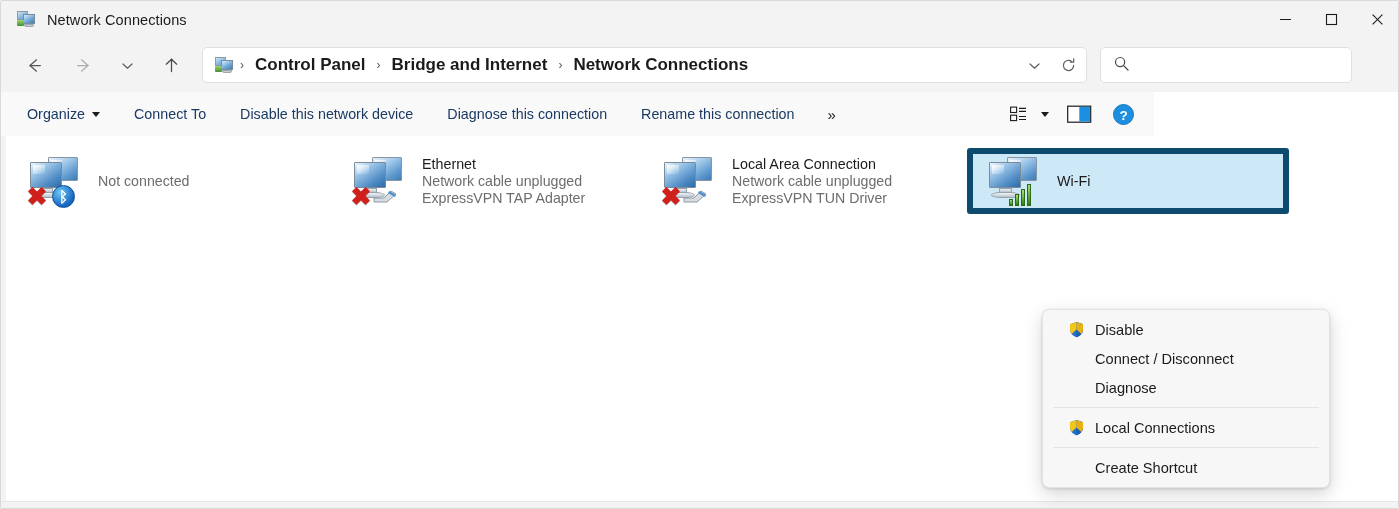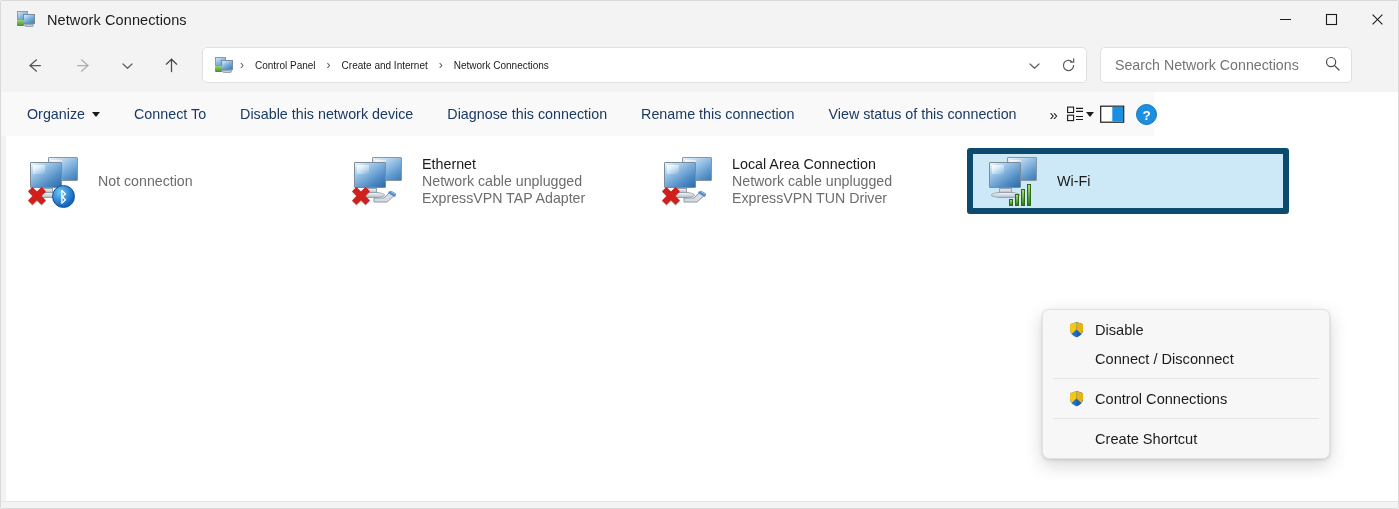--- a/index.html
+++ b/index.html
@@ -127,26 +127,27 @@
     height: 36px;
     background: #ffffff;
     border: 1px solid #e0e0e0;
     border-radius: 5px;
     display: flex;
     align-items: center;
     box-sizing: border-box;
     padding: 0 0 0 12px;
   }
   .crumb {
-    font-size: 10px;
+    font-size: 17px;
     color: #1b1b1b;
     padding: 4px 6px;
     border-radius: 3px;
     white-space: nowrap;
     cursor: default;
+    font-weight: bold;
   }
   .crumb-sep {
     color: #585858;
     font-size: 12px;
     padding: 0 5px;
     user-select: none;
   }
   #crumb-spacer { flex: 1; }
   .addr-btn {
     width: 32px; height: 32px;
@@ -514,58 +515,56 @@
     <div id="breadcrumbbar">
       <span class="netmini">
         <span class="mon-back"></span>
         <span class="mon-front"></span>
         <span class="mon-base"></span>
         <span class="grn"></span>
       </span>
       <span class="crumb-sep">›</span>
       <span class="crumb">Control Panel</span>
       <span class="crumb-sep">›</span>
-      <span class="crumb">Create and Internet</span>
+      <span class="crumb">Bridge and Internet</span>
       <span class="crumb-sep">›</span>
       <span class="crumb">Network Connections</span>
       <span id="crumb-spacer"></span>
       <span class="addr-btn">
         <svg width="15" height="15" viewBox="0 0 15 15">
           <path d="M3 6 L7.5 10.2 L12 6" fill="none" stroke="#5d5d5d" stroke-width="1.2" stroke-linecap="round" stroke-linejoin="round"></path>
         </svg>
       </span>
       <span class="addr-btn">
         <svg width="17" height="17" viewBox="0 0 17 17">
           <path d="M13.6 8.5 A5.1 5.1 0 1 1 11.6 4.4" fill="none" stroke="#5d5d5d" stroke-width="1.25" stroke-linecap="round"></path>
           <path d="M13.7 1.9 L13.7 5.1 L10.5 5.1" fill="none" stroke="#5d5d5d" stroke-width="1.25" stroke-linecap="round" stroke-linejoin="round"></path>
         </svg>
       </span>
     </div>
 
     <div id="searchbox">
-      <input id="search-input" type="text" placeholder="Search Network Connections" style="">
       <span>
         <svg width="17" height="17" viewBox="0 0 17 17">
           <circle cx="7.1" cy="7.1" r="4.6" fill="none" stroke="#4a4a4a" stroke-width="1.2"></circle>
           <line x1="10.6" y1="10.6" x2="15" y2="15" stroke="#4a4a4a" stroke-width="1.3" stroke-linecap="round"></line>
         </svg>
       </span>
     </div>
   </div>
 
   <div id="commandbar">
     <div class="cmd" id="cmd-organize">
       <span>Organize</span>
       <span class="tri-down"></span>
     </div>
     <div class="cmd" id="cmd-connect">Connect To</div>
     <div class="cmd" id="cmd-disable">Disable this network device</div>
     <div class="cmd" id="cmd-diagnose">Diagnose this connection</div>
     <div class="cmd" id="cmd-rename">Rename this connection</div>
-    <div class="cmd" id="cmd-viewstatus">View status of this connection</div>
     <div id="cmd-overflow">»</div>
     <div id="cmd-spacer"></div>
 
     <div class="cmdicon" id="view-icon">
       <svg width="19" height="16" viewBox="0 0 19 16">
         <rect x="0.6" y="1.1" width="6" height="5.4" fill="none" stroke="#1b1b1b" stroke-width="1.1"></rect>
         <rect x="0.6" y="9.2" width="6" height="5.4" fill="none" stroke="#1b1b1b" stroke-width="1.1"></rect>
         <line x1="9" y1="2.4" x2="16" y2="2.4" stroke="#1b1b1b" stroke-width="1.1"></line>
         <line x1="9" y1="5.4" x2="16" y2="5.4" stroke="#1b1b1b" stroke-width="1.1"></line>
         <line x1="9" y1="10.5" x2="16" y2="10.5" stroke="#1b1b1b" stroke-width="1.1"></line>
@@ -595,21 +594,21 @@
     <div class="conn-item" style="left:12px; width:318px;">
       <div class="bigicon">
         <span class="m2"></span>
         <span class="m1"></span>
         <span class="stand"></span>
         <span class="foot"></span>
         <span class="redx">✖</span>
         <span class="btbadge">ᛒ</span>
       </div>
       <div class="conn-text">
-        <span class="conn-status">Not connection</span>
+        <span class="conn-status">Not connected</span>
       </div>
     </div>
 
     <div class="conn-item" style="left:336px; width:300px;">
       <div class="bigicon">
         <span class="m2"></span>
         <span class="m1"></span>
         <span class="stand"></span>
         <span class="foot"></span>
         <span class="redx">✖</span>
@@ -681,33 +680,37 @@
         </span>
         <span class="mi-label">Disable</span>
       </div>
 
       <div class="mi">
         <span class="mi-icon"></span>
         <span class="mi-label">Connect / Disconnect</span>
       </div>
 
 
+      <div class="mi">
+        <span class="mi-icon"></span>
+        <span class="mi-label">Diagnose</span>
+      </div>
 
       <div class="mi-sep"></div>
 
       <div class="mi">
         <span class="mi-icon">
           <svg class="shield" viewBox="0 0 17 17">
             <path d="M8.5 1 L15 3.2 V8.4 C15 12.2 12 15 8.5 16.2 C5 15 2 12.2 2 8.4 V3.2 Z" fill="#1f6fcf"></path>
             <path d="M8.5 1 L15 3.2 V8.4 C15 12.2 12 15 8.5 16.2 Z" fill="#1b5fae"></path>
             <path d="M8.5 1 L2 3.2 V8.4 C2 10.2 2.7 11.8 3.7 13 L8.5 8.5 Z" fill="#f5c518"></path>
             <path d="M8.5 1 L15 3.2 V8.4 C15 10.2 14.3 11.8 13.3 13 L8.5 8.5 Z" fill="#e8b312"></path>
           </svg>
         </span>
-        <span class="mi-label">Control Connections</span>
+        <span class="mi-label">Local Connections</span>
       </div>
 
       <div class="mi-sep"></div>
 
       <div class="mi">
         <span class="mi-icon"></span>
         <span class="mi-label">Create Shortcut</span>
       </div>
 
     </div>

